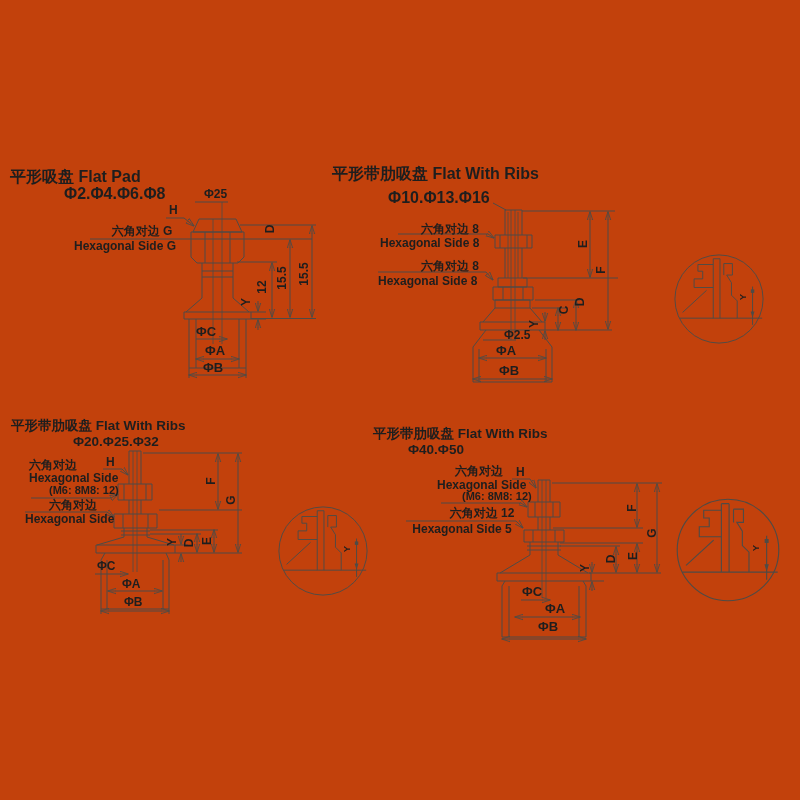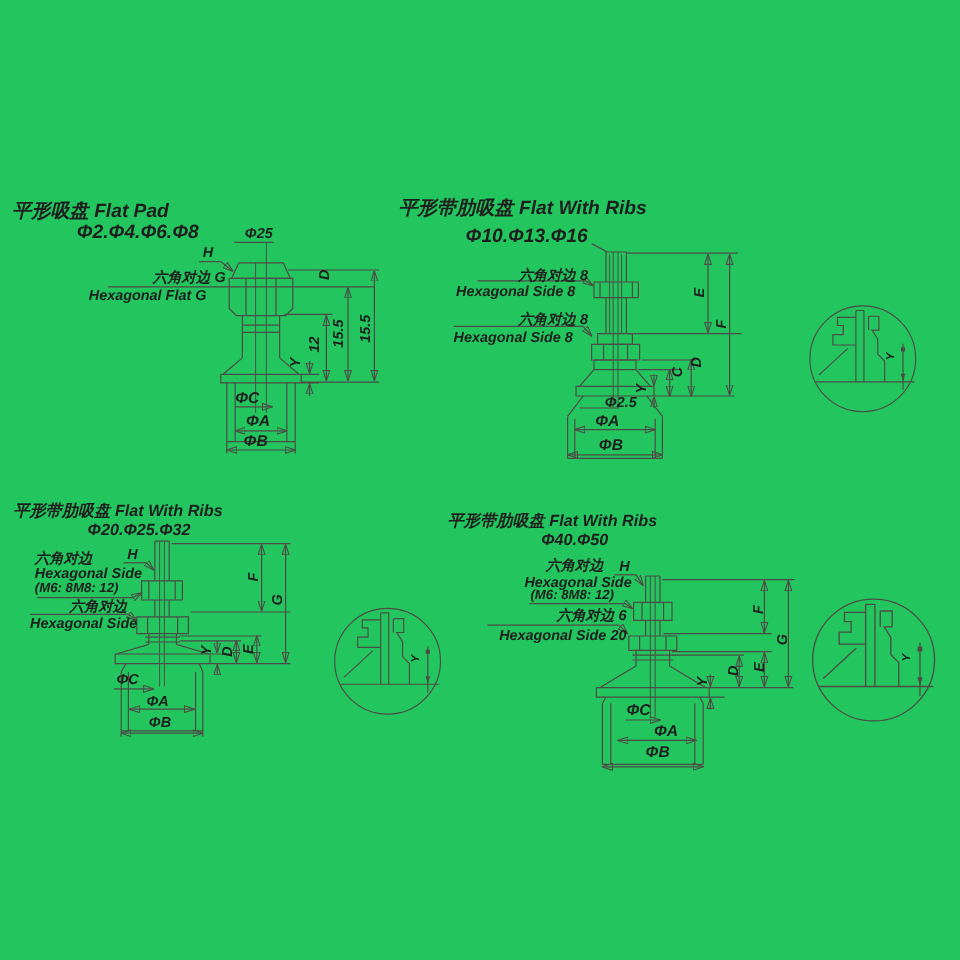--- a/index.html
+++ b/index.html
@@ -1,26 +1,26 @@
 <!DOCTYPE html>
 <html><head>
 <meta charset="utf-8">
 <style>
   html,body{margin:0;padding:0;background:#ffffff;}
-  #sheet{position:relative;width:800px;height:800px;background:#22c55e;overflow:hidden;
-         font-family:"Liberation Sans",sans-serif;color:#1e1e1e;font-style:italic;}
+  #sheet{position:relative;width:800px;height:800px;background:#c2410c;overflow:hidden;
+         font-family:"Liberation Sans",sans-serif;color:#1e1e1e;}
   .lbl{position:absolute;white-space:nowrap;line-height:1.05;font-weight:bold;color:#1e1e1e;}
   .t16{font-size:16px;}
   .t13{font-size:13.5px;}
   .s13{font-size:13px;}
   .s12{font-size:12px;}
   .s11{font-size:12px;}
-  .s10{font-size:11px;}
+  .s10{font-size:11px;margin-left:20px;}
   .rot{display:flex;align-items:center;justify-content:center;transform:rotate(-90deg);}
-  .ra{text-align:right;}
+  .ra{text-align:center;}
   svg{position:absolute;overflow:visible;}
   svg path, svg line, svg circle{stroke:#4e4b46;stroke-width:1;fill:none;}
   svg .fl{fill:#4e4b46;stroke:none;}
   .thin{stroke-width:0.8;}
 </style>
 </head>
 <body>
 
 <div id="sheet">
 
@@ -56,21 +56,21 @@
       <line x1="196" y1="339" x2="227" y2="339" marker-end="url(#a1)"></line>
       <line x1="196" y1="359" x2="239" y2="359" marker-start="url(#a1)" marker-end="url(#a1)"></line>
       <path d="M189 368 V378 M246 368 V378"></path>
       <line x1="189" y1="375" x2="246" y2="375" marker-start="url(#a1)" marker-end="url(#a1)"></line>
     </svg>
     <div class="lbl t16" style="left:10px;top:169px">平形吸盘 Flat Pad</div>
     <div class="lbl t16" style="left:64px;top:186px">Φ2.Φ4.Φ6.Φ8</div>
     <div class="lbl s12" style="left:204px;top:188px">Φ25</div>
     <div class="lbl s12" style="left:169px;top:204px">H</div>
     <div class="lbl s12 ra" style="left:96px;top:225px;width:92px">六角对边 G</div>
-    <div class="lbl s12" style="left:74px;top:240px">Hexagonal Flat G</div>
+    <div class="lbl s12" style="left:74px;top:240px">Hexagonal Side G</div>
     <div class="lbl s12 rot" style="left:261px;top:221px;width:18px;height:16px">D</div>
     <div class="lbl s12 rot" style="left:251px;top:279px;width:22px;height:16px">12</div>
     <div class="lbl s12 rot" style="left:268px;top:270px;width:28px;height:16px">15.5</div>
     <div class="lbl s12 rot" style="left:290px;top:266px;width:28px;height:16px">15.5</div>
     <div class="lbl s12 rot" style="left:238px;top:294px;width:16px;height:16px">Y</div>
     <div class="lbl s13" style="left:196px;top:325px">ΦC</div>
     <div class="lbl s13" style="left:205px;top:344px">ΦA</div>
     <div class="lbl s13" style="left:203px;top:361px">ΦB</div>
   </div>
 
@@ -209,27 +209,27 @@
       <path d="M589 573 H661 M591 581 H604"></path>
       <path d="M505 581 L502 586 M583 581 L586 586"></path>
       <path d="M502 586 V637 M586 586 V637 M509 586 V637 M579 586 V637 M502 637 H586"></path>
       <line x1="592" y1="562" x2="592" y2="572" marker-end="url(#a4)"></line>
       <line x1="592" y1="591" x2="592" y2="582" marker-end="url(#a4)"></line>
       <line x1="521" y1="600" x2="550" y2="600" marker-end="url(#a4)"></line>
       <line x1="515" y1="617" x2="580" y2="617" marker-start="url(#a4)" marker-end="url(#a4)"></line>
       <line x1="502" y1="639" x2="586" y2="639" marker-start="url(#a4)" marker-end="url(#a4)"></line>
     </svg>
     <div class="lbl t13" style="left:373px;top:427px">平形带肋吸盘 Flat With Ribs</div>
-    <div class="lbl t13" style="left:451px;top:443px">Φ40.Φ50</div>
+    <div class="lbl t13" style="left:408px;top:443px">Φ40.Φ50</div>
     <div class="lbl s11" style="left:455px;top:465px">六角对边</div>
     <div class="lbl s11" style="left:437px;top:479px">Hexagonal Side</div>
     <div class="lbl s10" style="left:442px;top:491px">(M6: 8M8: 12)</div>
     <div class="lbl s12" style="left:516px;top:466px">H</div>
-    <div class="lbl s12 ra" style="left:442px;top:507px;width:80px">六角对边 6</div>
-    <div class="lbl s12 ra" style="left:402px;top:523px;width:120px">Hexagonal Side 20</div>
+    <div class="lbl s12 ra" style="left:442px;top:507px;width:80px">六角对边 12</div>
+    <div class="lbl s12 ra" style="left:402px;top:523px;width:120px">Hexagonal Side 5</div>
     <div class="lbl s12 rot" style="left:624px;top:500px;width:16px;height:16px">F</div>
     <div class="lbl s12 rot" style="left:644px;top:525px;width:16px;height:16px">G</div>
     <div class="lbl s12 rot" style="left:625px;top:548px;width:16px;height:16px">E</div>
     <div class="lbl s12 rot" style="left:604px;top:551px;width:14px;height:16px">D</div>
     <div class="lbl s12 rot" style="left:578px;top:560px;width:14px;height:16px">Y</div>
     <div class="lbl s13" style="left:522px;top:585px">ΦC</div>
     <div class="lbl s13" style="left:545px;top:602px">ΦA</div>
     <div class="lbl s13" style="left:538px;top:620px">ΦB</div>
   </div>
 

